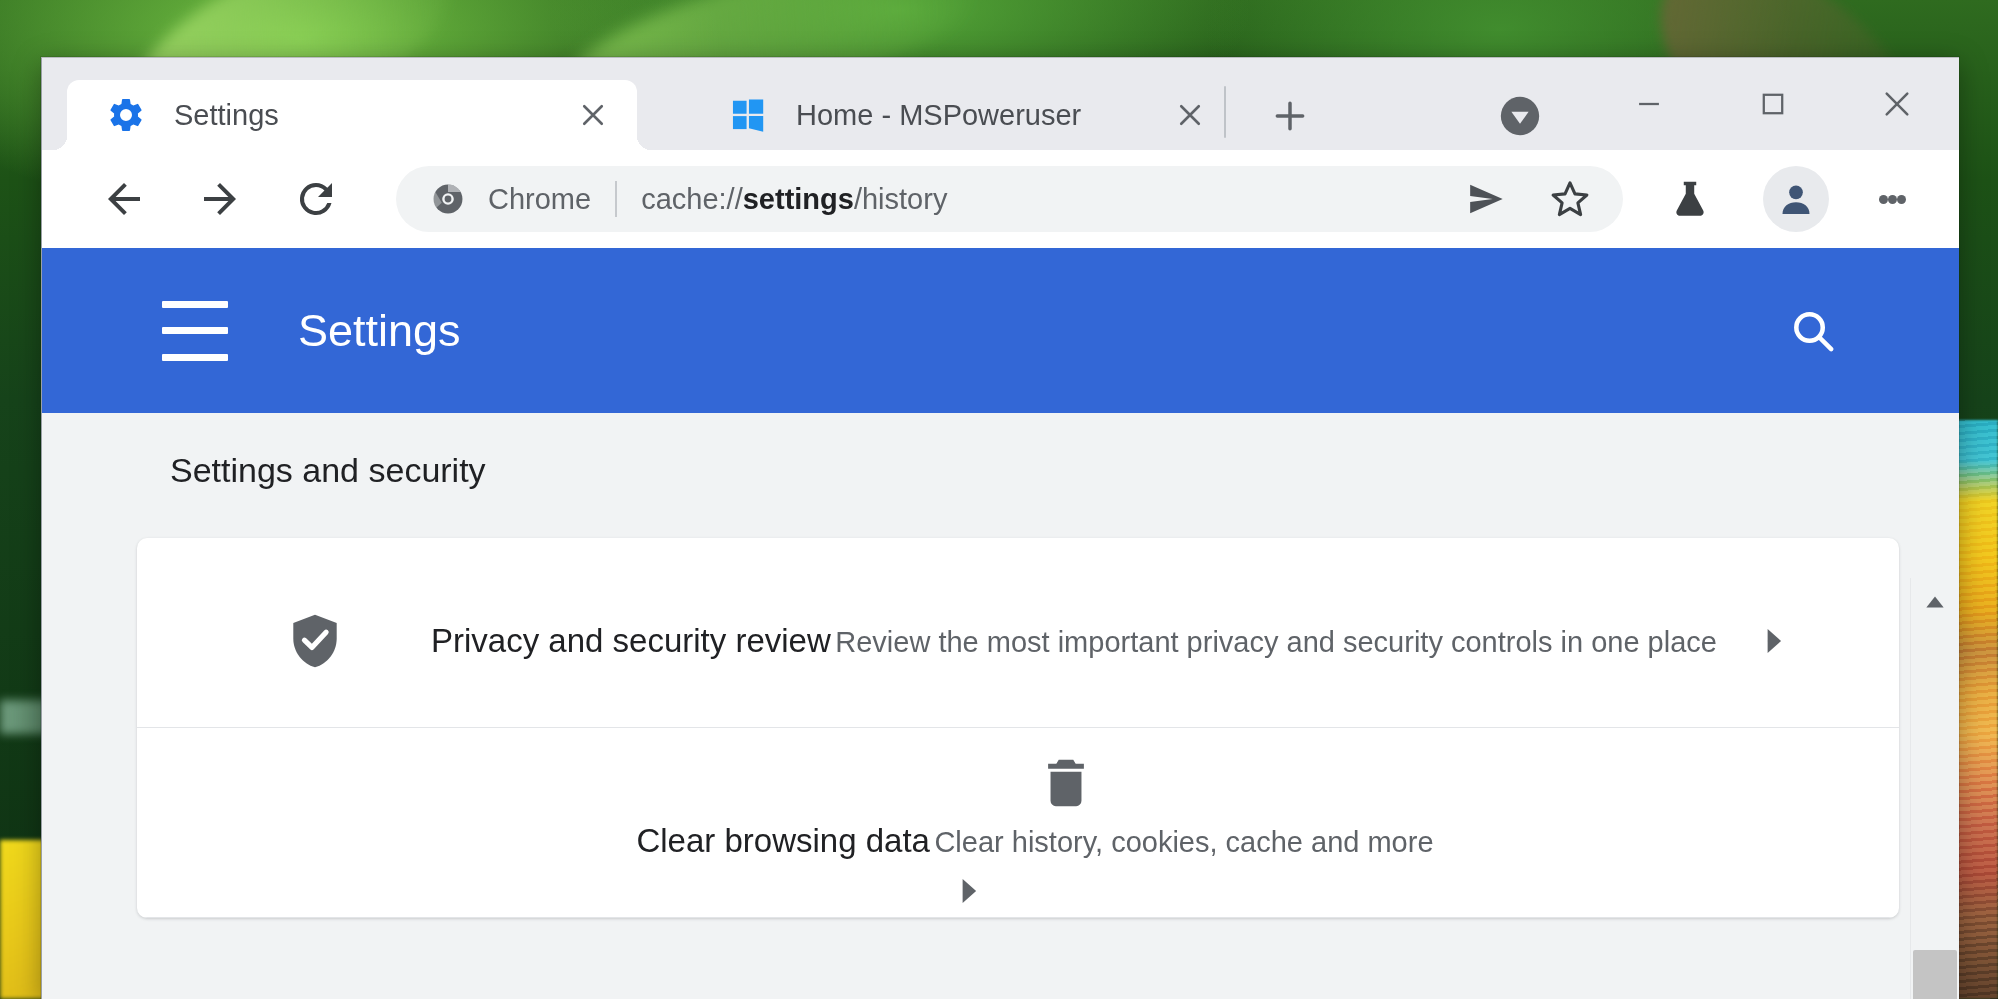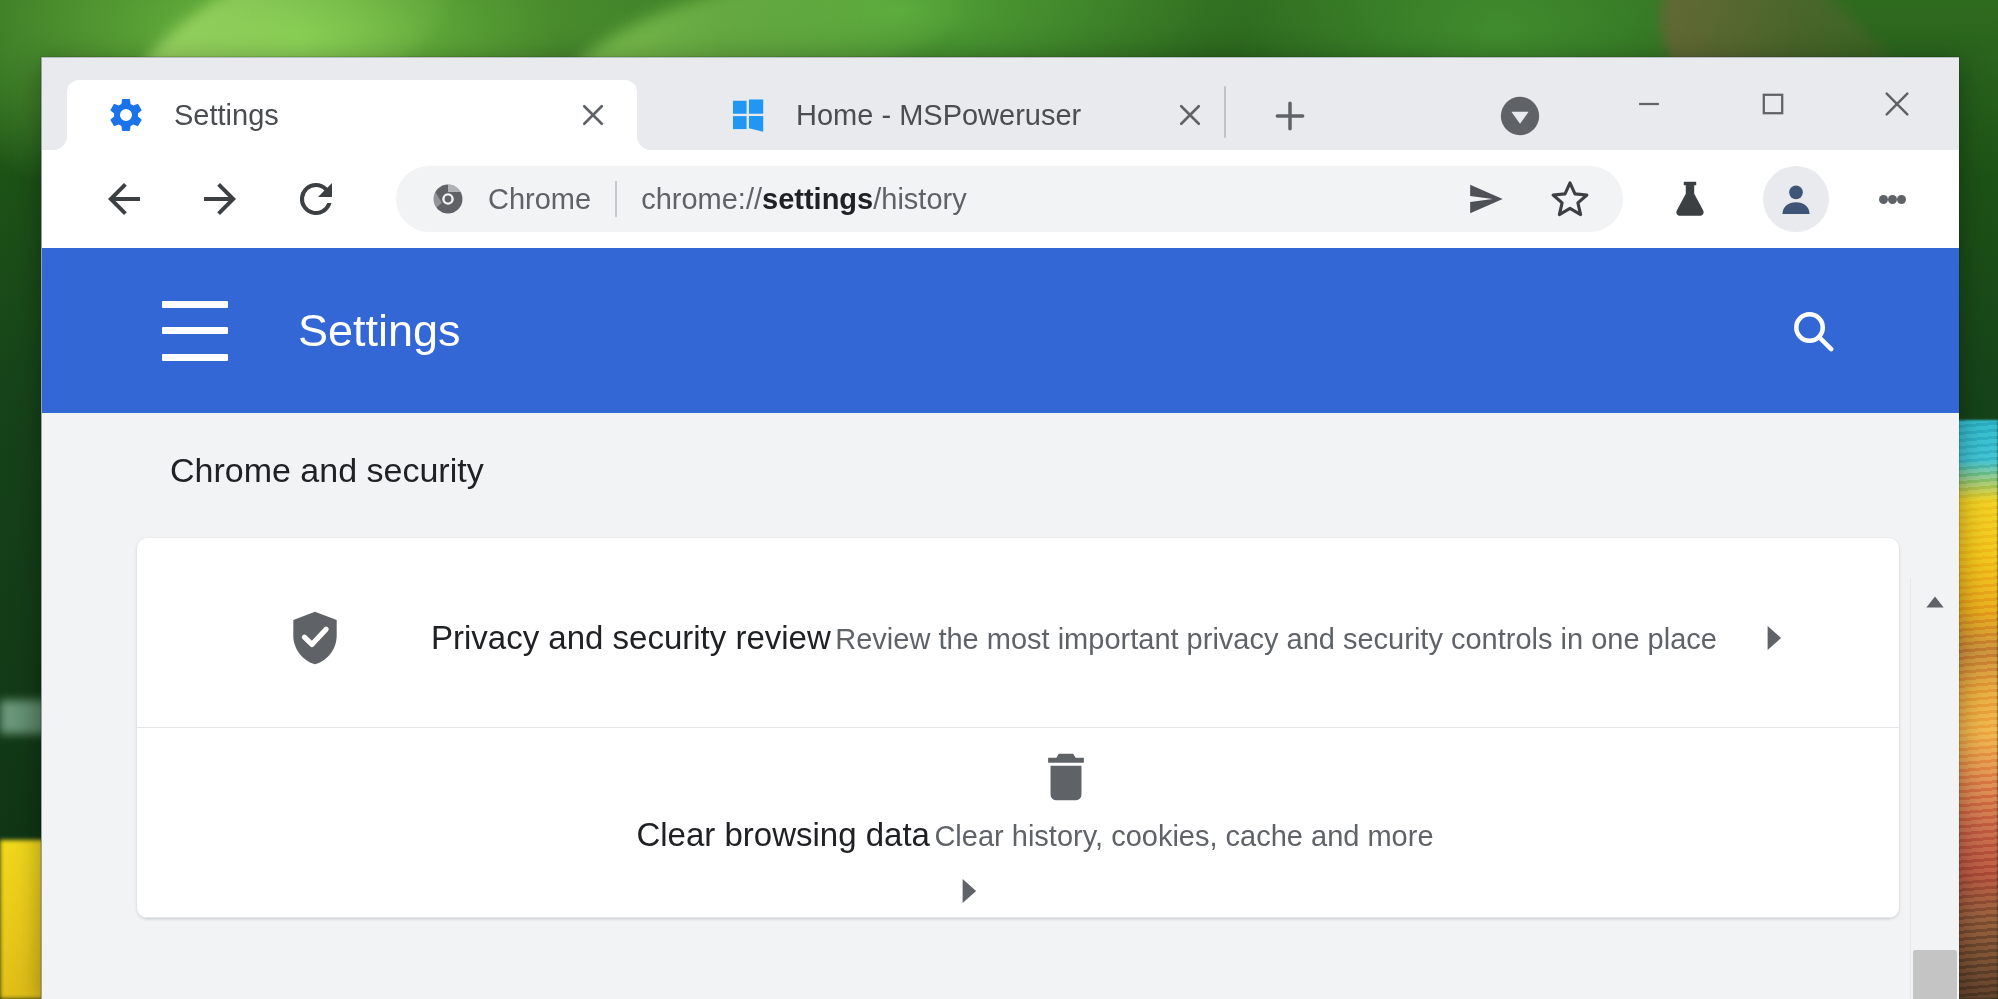--- a/index.html
+++ b/index.html
@@ -124,21 +124,21 @@
   #settings-body{position:relative;height:587px;background:#f1f3f4;}
   #section-title{
     font-size:34px;color:#202124;padding:38px 0 0 128px;
   }
   #settings-card{
     margin:48px 60px 0 95px;background:#ffffff;border-radius:10px;
     box-shadow:0 1px 3px rgba(60,64,67,.22);overflow:hidden;
   }
   .settings-row{
     display:flex;align-items:center;min-height:190px;box-sizing:border-box;
-    padding:10px 44px 0 0;border-bottom:1px solid #e3e5e8;
+    padding:16px 44px 0 0;border-bottom:1px solid #e3e5e8;
   }
   .settings-row:last-child{border-bottom:1px solid #e3e5e8;flex-direction:column;}
   .row-icon{width:76px;height:76px;margin-left:140px;flex:0 0 auto;display:flex;align-items:center;justify-content:center;}
   .row-text{flex:1 1 auto;margin-left:78px;min-width:0;}
   .row-title{font-size:33px;color:#202124;line-height:1.25;}
   .row-sub{font-size:29px;color:#5f6368;line-height:1.3;margin-top:14px;}
   .row-chevron{width:52px;height:52px;flex:0 0 auto;display:flex;align-items:center;justify-content:center;margin-right:56px;}
 
   
   #scrollbar{position:absolute;right:0;top:165px;width:48px;bottom:0;background:#f1f3f4;border-left:1px solid #e6e8ea;}
@@ -254,21 +254,21 @@
         <svg width="34" height="34" viewBox="0 0 24 24" aria-hidden="true">
           <circle cx="12" cy="12" r="10.2" fill="#5f6368"></circle>
           <circle cx="12" cy="12" r="4.1" fill="#f1f3f4"></circle>
           <circle cx="12" cy="12" r="2.4" fill="#5f6368"></circle>
           <path d="M12 1.8 A10.2 10.2 0 0 1 20.9 7.1 L12 7.1 Z" fill="#f1f3f4" opacity=".55"></path>
           <path d="M3.1 7.1 L7.6 14.6 L3.5 18.4 A10.2 10.2 0 0 1 3.1 7.1 Z" fill="#f1f3f4" opacity=".35"></path>
         </svg>
       </span>
       <span id="omnibox-scheme-label">Chrome</span>
       <span id="omnibox-divider"></span>
-      <span id="omnibox-url"><span>chrome://</span><b>settings</b><span>/history</span></span>
+      <span id="omnibox-url"><span>cache://</span><b>settings</b><span>/history</span></span>
       <span id="omnibox-send">
         <svg width="40" height="40" viewBox="0 0 24 24" aria-hidden="true">
           <path fill="#4e5257" d="M2.5 20.5 L22 12 L2.5 3.5 L2.5 10.2 L16 12 L2.5 13.8 Z"></path>
         </svg>
       </span>
       <span id="omnibox-star">
         <svg width="44" height="44" viewBox="0 0 24 24" aria-hidden="true">
           <path fill="none" stroke="#3c4043" stroke-width="1.7" stroke-linejoin="round" d="M12 3.2 L14.7 9.2 L21.2 9.8 L16.3 14.1 L17.8 20.5 L12 17.1 L6.2 20.5 L7.7 14.1 L2.8 9.8 L9.3 9.2 Z"></path>
         </svg>
       </span>
@@ -306,21 +306,21 @@
       <div id="settings-search-button">
         <svg width="52" height="52" viewBox="0 0 24 24" aria-hidden="true">
           <circle cx="10.4" cy="10.4" r="6.1" fill="none" stroke="#ffffff" stroke-width="2.1"></circle>
           <path stroke="#ffffff" stroke-width="2.1" stroke-linecap="round" d="M15 15 L20.4 20.4"></path>
         </svg>
       </div>
     </div>
 
     <div id="settings-body">
 
-      <div id="section-title">Chrome and security</div>
+      <div id="section-title">Settings and security</div>
 
       <div id="settings-card">
 
         <div class="settings-row">
           <span class="row-icon">
             <svg width="62" height="62" viewBox="0 0 24 24" aria-hidden="true">
               <path fill="#5f6368" d="M12 1.8 L20.4 5 V11 c0 5.4-3.6 9.7-8.4 11.2C7.2 20.7 3.6 16.4 3.6 11 V5 Z"></path>
               <path fill="none" stroke="#ffffff" stroke-width="2" stroke-linecap="round" stroke-linejoin="round" d="M7.9 11.7 L10.8 14.5 L16.3 8.6"></path>
             </svg>
           </span>

